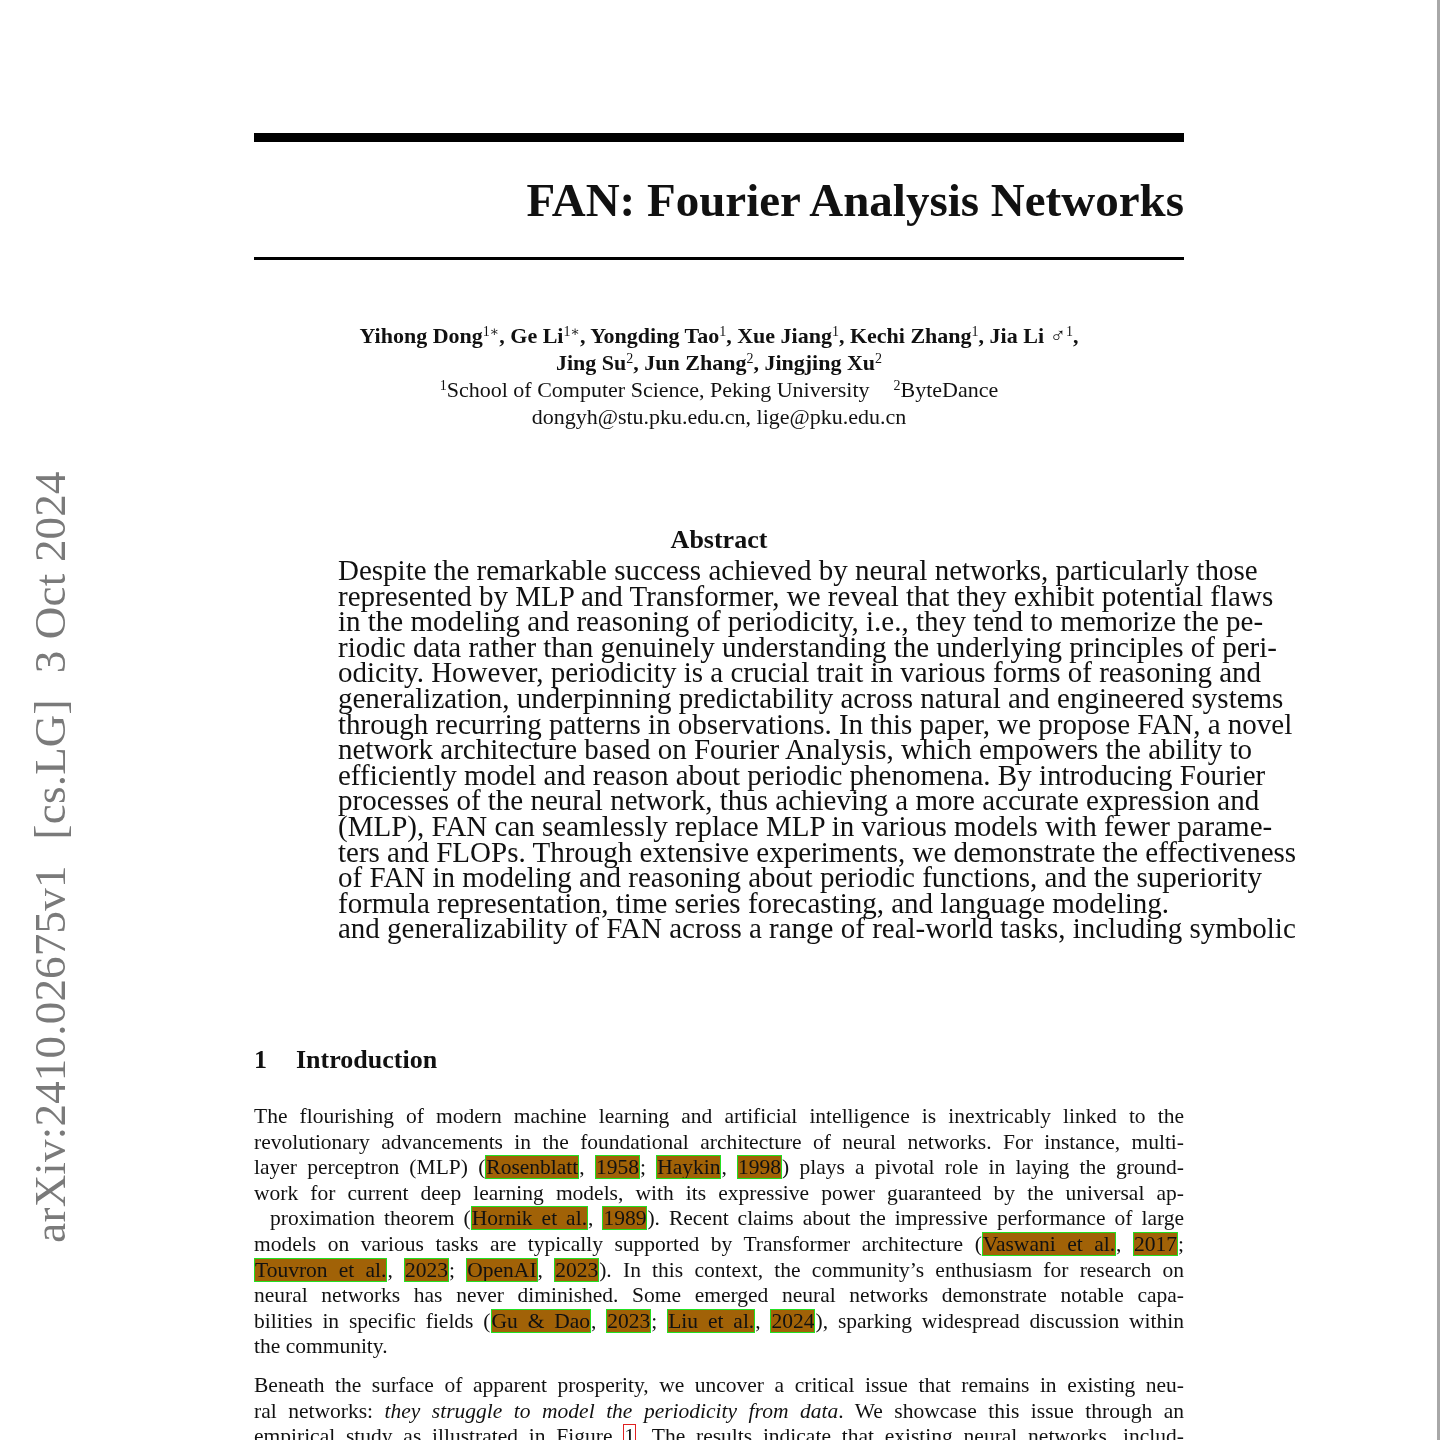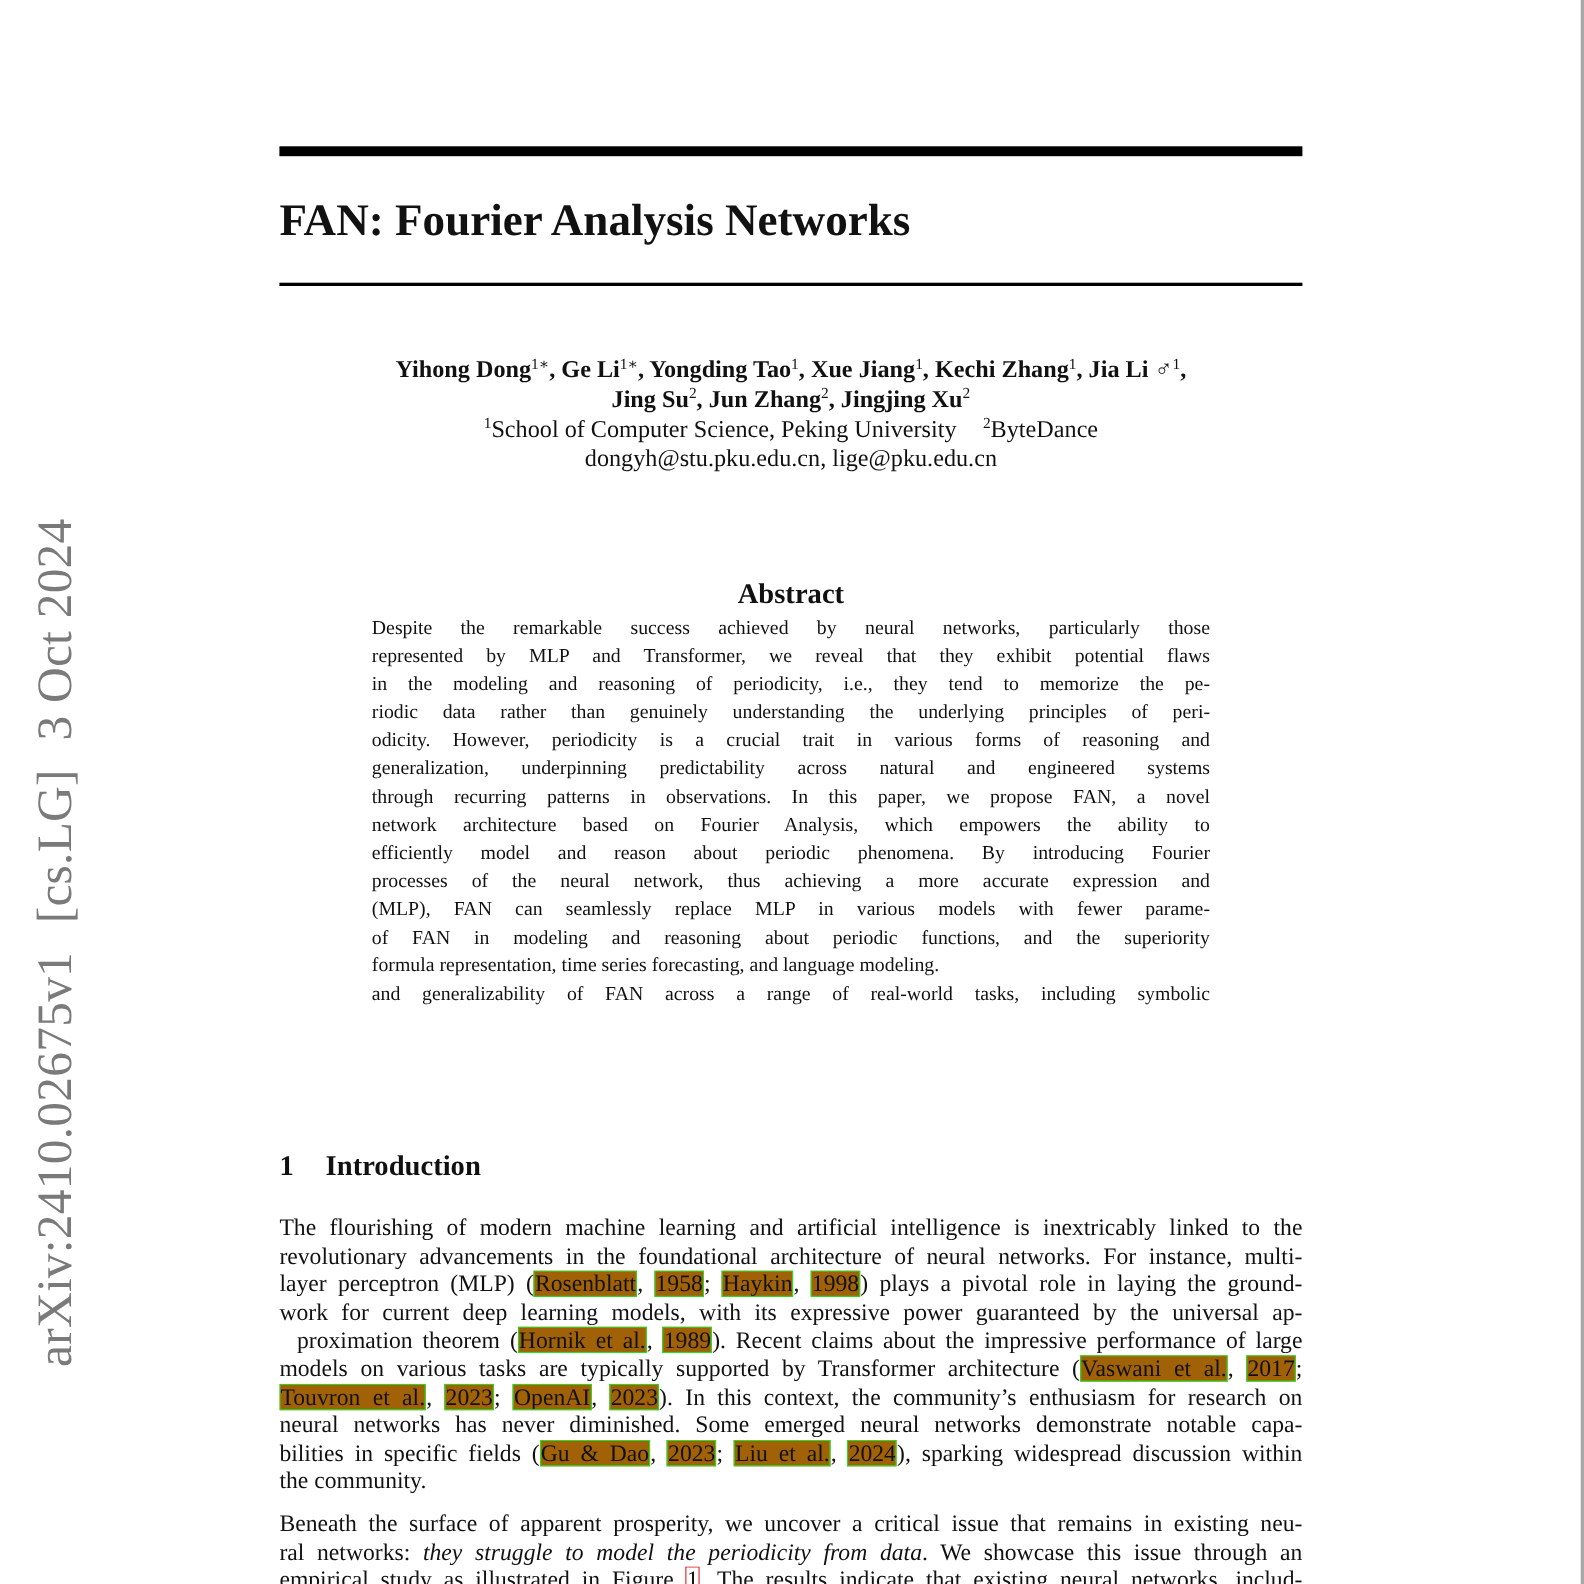--- a/index.html
+++ b/index.html
@@ -12,36 +12,36 @@
   .arxiv-stamp {
     position:absolute; left:50px; top:857px;
     transform:translate(-50%,-50%) rotate(-90deg);
     white-space:nowrap; color:#7a7a7a;
     font-size:45px; letter-spacing:0.2px; line-height:1;
   }
   .arxiv-stamp span { margin-right:26px; }
   .rule-top { position:absolute; left:254px; width:930px; top:133px; height:9px; background:#000; }
   .rule-bottom { position:absolute; left:254px; width:930px; top:257px; height:3px; background:#000; }
   .title {
-    position:absolute; left:254px; width:930px; top:174px; text-align:left;
-    font-weight:bold; font-size:41px; line-height:52px;
+    position:absolute; left:254px; width:930px; top:174px; text-align:right;
+    font-weight:bold; font-size:47px; line-height:52px;
   }
   .authors {
     position:absolute; left:254px; width:930px; top:322px; text-align:center;
     font-size:22px; line-height:27px;
   }
   .authors .names { font-weight:bold; }
   .authors sup { font-size:14px; font-weight:normal; vertical-align:top; position:relative; top:-4px; }
   .abstract-title {
     position:absolute; left:254px; width:930px; top:524px; text-align:center;
     font-weight:bold; font-size:26px; line-height:32px;
   }
   .abstract {
     position:absolute; left:338px; width:762px; top:558px;
-    font-size:18px;
+    font-size:29px;
   }
   .line {
     display:block; height:25.6px; line-height:25.6px;
     text-align:justify; text-align-last:justify; white-space:nowrap;
   }
   .line.last { text-align-last:left; }
   .section-heading {
     position:absolute; left:254px; top:1044px;
     font-weight:bold; font-size:26px; line-height:32px;
   }
@@ -89,20 +89,21 @@
   <span class="line">represented by MLP and Transformer, we reveal that they exhibit potential flaws</span>
   <span class="line">in the modeling and reasoning of periodicity, i.e., they tend to memorize the pe-</span>
   <span class="line">riodic data rather than genuinely understanding the underlying principles of peri-</span>
   <span class="line">odicity. However, periodicity is a crucial trait in various forms of reasoning and</span>
   <span class="line">generalization, underpinning predictability across natural and engineered systems</span>
   <span class="line">through recurring patterns in observations. In this paper, we propose FAN, a novel</span>
   <span class="line">network architecture based on Fourier Analysis, which empowers the ability to</span>
   <span class="line">efficiently model and reason about periodic phenomena. By introducing Fourier</span>
   <span class="line">processes of the neural network, thus achieving a more accurate expression and</span>
   <span class="line">(MLP), FAN can seamlessly replace MLP in various models with fewer parame-</span>
+  <span class="line">ters and FLOPs. Through extensive experiments, we demonstrate the effectiveness</span>
   <span class="line">of FAN in modeling and reasoning about periodic functions, and the superiority</span>
   <span class="line last">formula representation, time series forecasting, and language modeling.</span>
   <span class="line">and generalizability of FAN across a range of real-world tasks, including symbolic</span>
 </div>
 
 <div class="section-heading">
   <span class="num">1</span><span>Introduction</span>
 </div>
 
 <div class="body-para p1">

